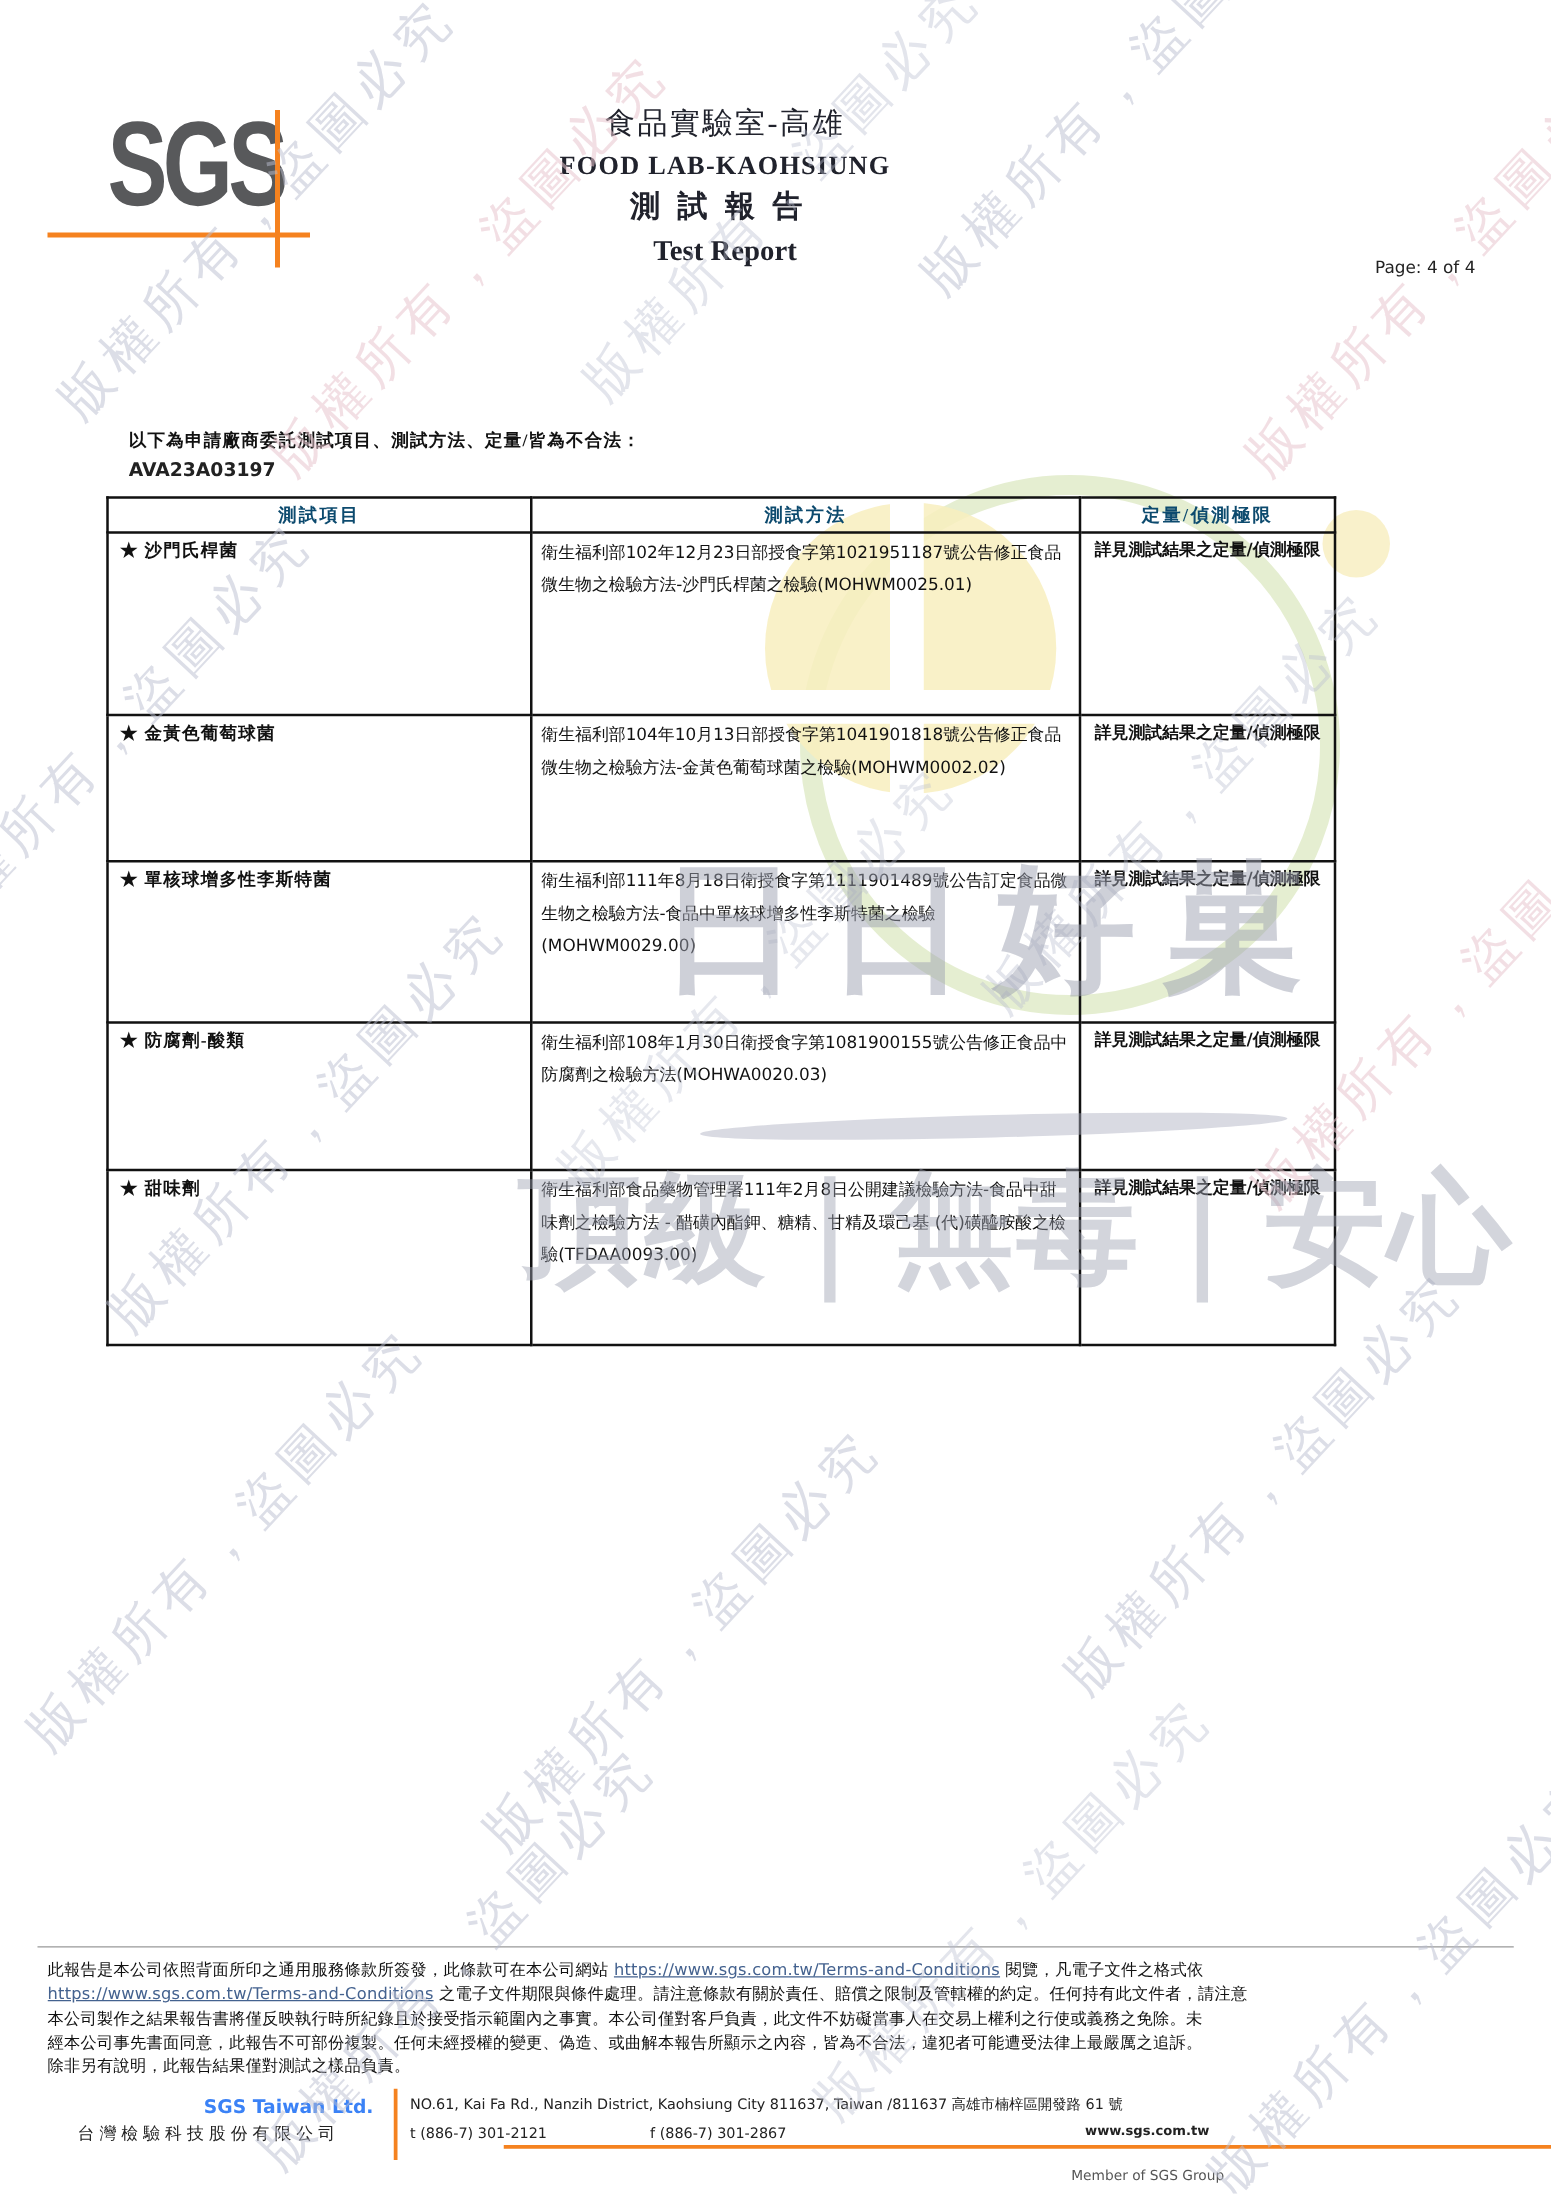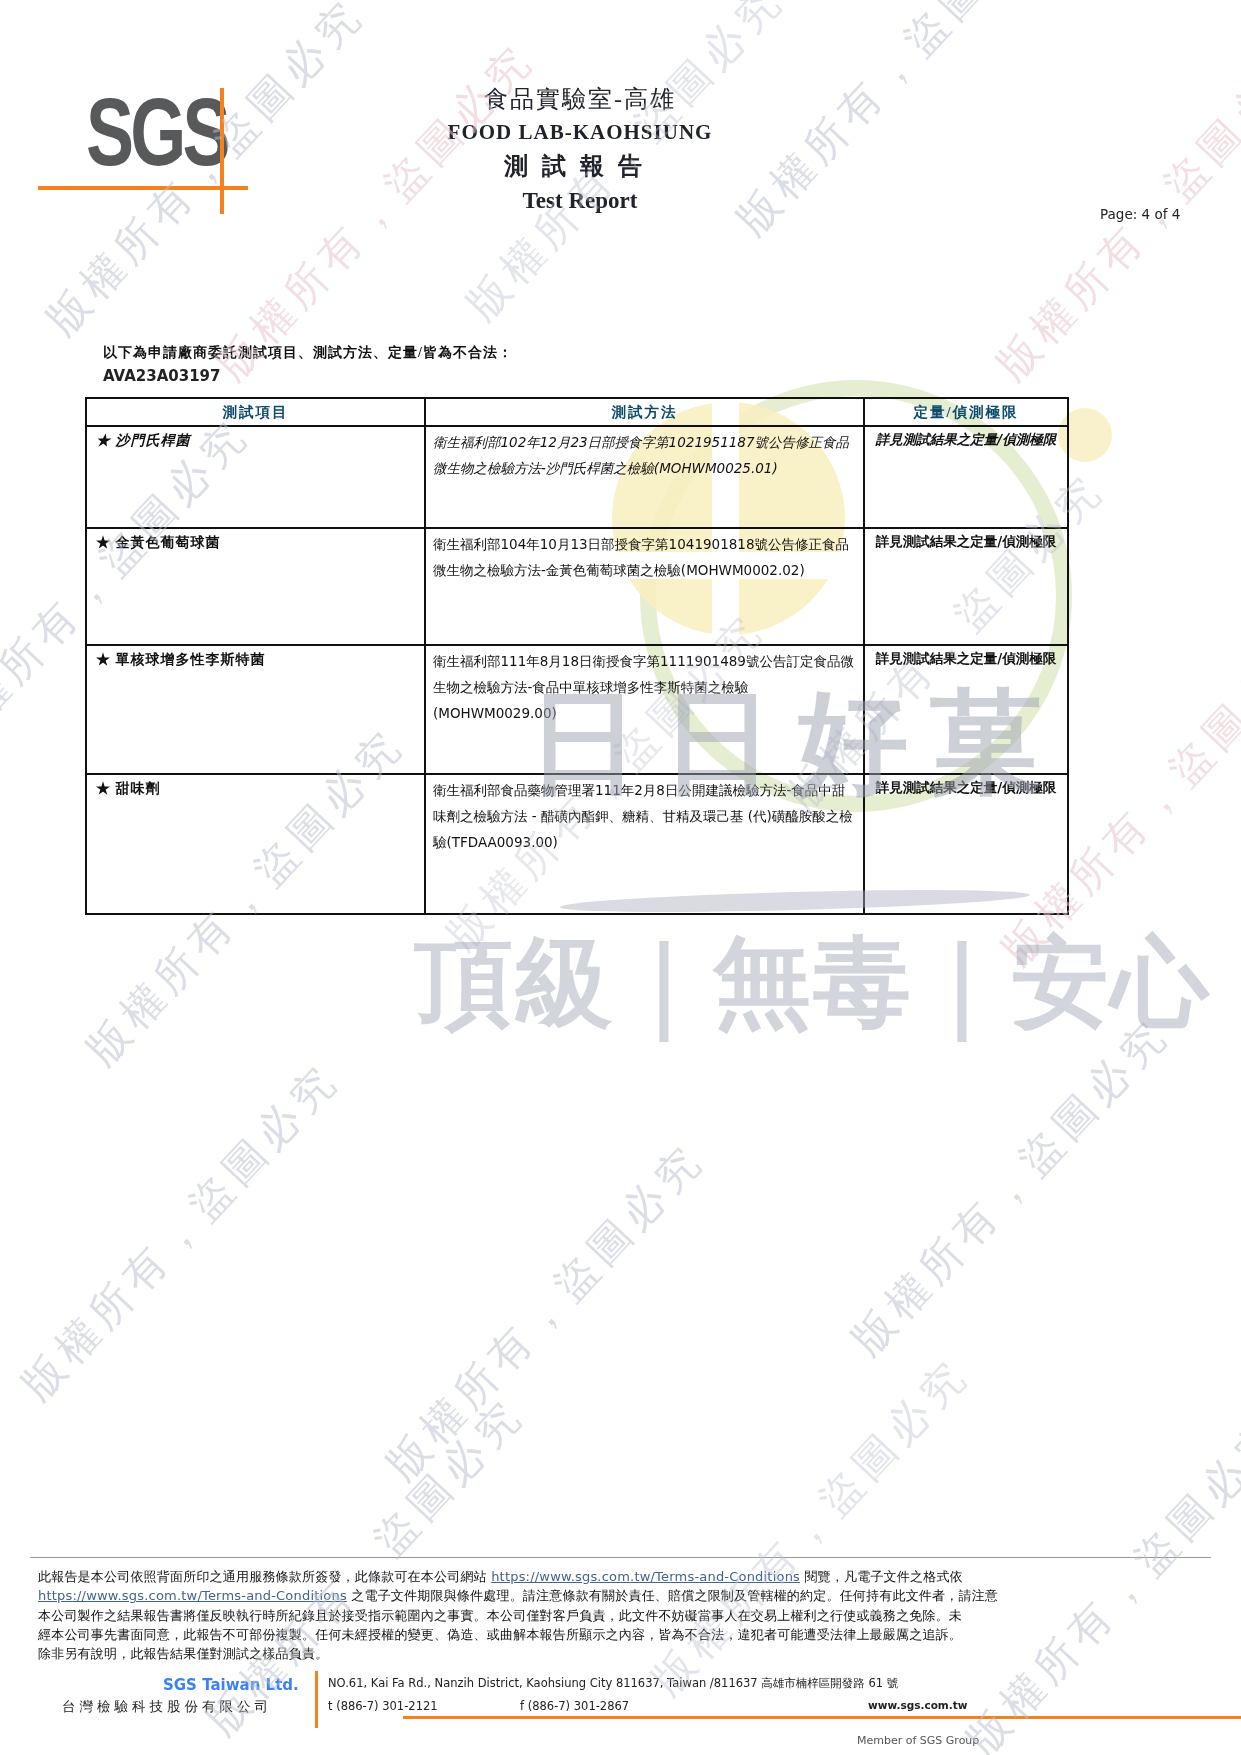--- a/index.html
+++ b/index.html
@@ -111,33 +111,38 @@
 
     <table class="report">
       <thead>
         <tr class="hdr">
           <th class="c-item">測試項目</th>
           <th class="c-method">測試方法</th>
           <th class="c-limit">定量/偵測極限</th>
         </tr>
       </thead>
       <tbody>
-        <tr style="height:102px;font-style:italic;">
+        <tr style="height:146px;">
           <td class="c-item">★ 沙門氏桿菌</td>
           <td class="c-method">衛生福利部102年12月23日部授食字第1021951187號公告修正食品微生物之檢驗方法-沙門氏桿菌之檢驗(MOHWM0025.01)</td>
           <td class="c-limit">詳見測試結果之定量/偵測極限</td>
         </tr>
         <tr style="height:117px;">
           <td class="c-item">★ 金黃色葡萄球菌</td>
           <td class="c-method">衛生福利部104年10月13日部授食字第1041901818號公告修正食品微生物之檢驗方法-金黃色葡萄球菌之檢驗(MOHWM0002.02)</td>
           <td class="c-limit">詳見測試結果之定量/偵測極限</td>
         </tr>
         <tr style="height:129px;">
           <td class="c-item">★ 單核球增多性李斯特菌</td>
           <td class="c-method">衛生福利部111年8月18日衛授食字第1111901489號公告訂定食品微生物之檢驗方法-食品中單核球增多性李斯特菌之檢驗(MOHWM0029.00)</td>
+          <td class="c-limit">詳見測試結果之定量/偵測極限</td>
+        </tr>
+        <tr style="height:118px;">
+          <td class="c-item">★ 防腐劑-酸類</td>
+          <td class="c-method">衛生福利部108年1月30日衛授食字第1081900155號公告修正食品中防腐劑之檢驗方法(MOHWA0020.03)</td>
           <td class="c-limit">詳見測試結果之定量/偵測極限</td>
         </tr>
         <tr style="height:140px;">
           <td class="c-item">★ 甜味劑</td>
           <td class="c-method">衛生福利部食品藥物管理署111年2月8日公開建議檢驗方法-食品中甜味劑之檢驗方法 - 醋磺內酯鉀、糖精、甘精及環己基 (代)磺醯胺酸之檢驗(TFDAA0093.00)</td>
           <td class="c-limit">詳見測試結果之定量/偵測極限</td>
         </tr>
       </tbody>
     </table>
 

